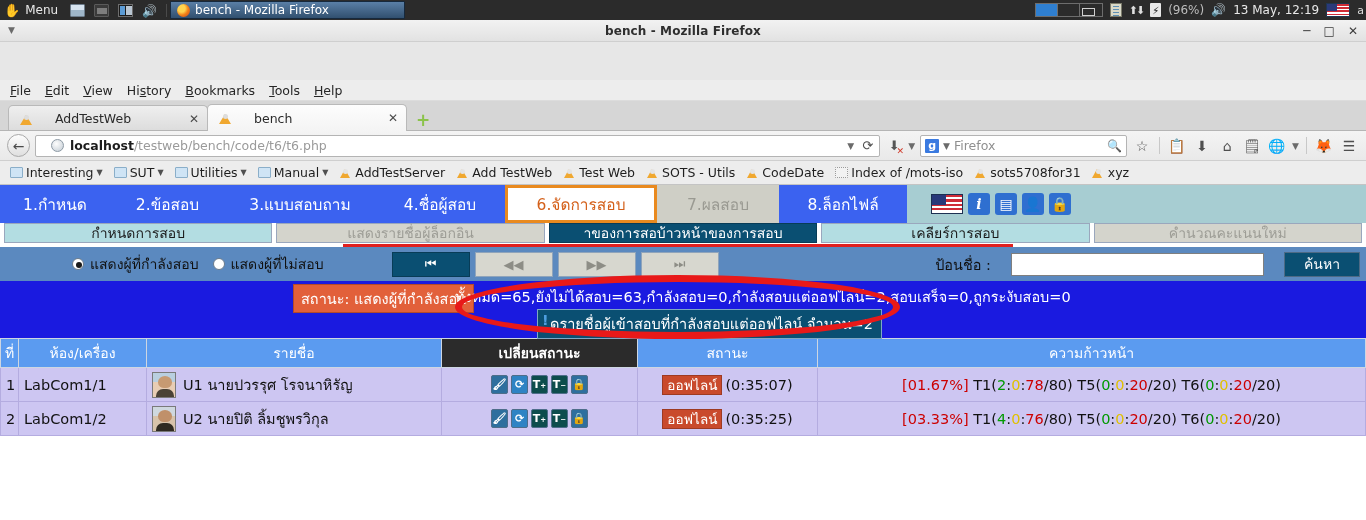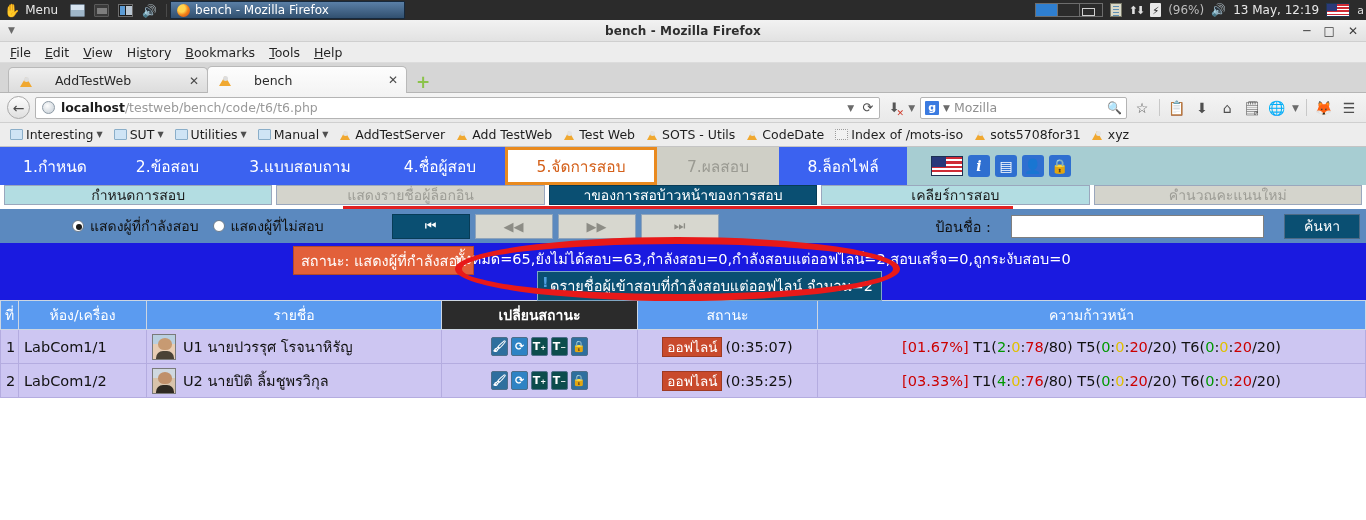--- a/index.html
+++ b/index.html
@@ -58,21 +58,21 @@
   
   .ffwin{ background:#e7e7e7; }
   .fftitle{
     height:22px; background:linear-gradient(#f2f2f2,#e2e2e2); border-bottom:1px solid #cfcfcf;
     display:flex; align-items:center; position:relative; color:#2e2e2e; font-size:12px;
   }
   .fftitle .dd{ position:absolute; left:8px; top:5px; color:#6b6b6b; font-size:9px;}
   .fftitle .t{ flex:1; text-align:center; font-weight:bold; letter-spacing:.1px;}
   .winbtns{ position:absolute; right:4px; display:flex; gap:13px; color:#3c3c3c; font-size:12px; padding-right:4px;}
   .ffmenu{ height:21px; background:#ededed; display:flex; align-items:center; gap:14px;
-    padding:0 10px; font-size:12.5px; color:#262626; border-bottom:1px solid #dcdcdc;}
+    padding:0 10px; font-size:12.5px; color:#262626; border-bottom:1px solid #dcdcdc;margin-top:38px;}
   .ffmenu u{ text-decoration:underline;}
   .fftabs{ height:30px; background:#d6d6d6; display:flex; align-items:flex-end; padding-left:8px; position:relative;}
   .fftabs:after{content:"";position:absolute;left:0;right:0;bottom:0;height:1px;background:#b5b5b5;}
   .fftab{
     height:26px; display:flex; align-items:center; gap:22px; padding:0 8px 0 10px;
     font-size:12.5px; color:#2b2b2b; min-width:200px;
     border:1px solid #b9b9b9; border-bottom:none; border-radius:5px 5px 0 0;
     background:linear-gradient(#efefef,#dcdcdc); margin-right:-1px; position:relative;
   }
   .fftab.active{ background:linear-gradient(#fdfdfd,#f4f4f4); z-index:3; height:27px;}
@@ -85,21 +85,21 @@
     color:#8bc34a;font-size:17px;font-weight:bold;margin-left:6px;}
   .ffnav{ height:30px; background:linear-gradient(#f4f4f4,#e9e9e9); display:flex; align-items:center; gap:5px; padding:0 7px;
     border-bottom:1px solid #cfcfcf;}
   .navback{
     width:23px;height:23px;border-radius:50%;border:1px solid #a9a9a9;
     background:linear-gradient(#fdfdfd,#dfdfdf); display:flex;align-items:center;justify-content:center;
     color:#4a4a4a; font-size:14px;
   }
   .urlbar{
     flex:1; height:22px; background:#fff; border:1px solid #b4b4b4; border-radius:2px;
-    display:flex; align-items:center; gap:6px; padding:0 4px 0 6px; font-size:12.5px;
+    display:flex; align-items:center; gap:6px; padding:0 4px 0 15px; font-size:12.5px;
   }
   .globe{ width:13px;height:13px;border-radius:50%;border:1px solid #8d9aa5;
     background:radial-gradient(circle at 40% 35%,#fdfdfd,#c3ccd4); flex:none;}
   .urltxt{ flex:1; color:#9a9a9a; white-space:nowrap; overflow:hidden;}
   .urltxt b{ color:#1c1c1c; font-weight:bold;}
   .urlcaret{ color:#6b6b6b; font-size:9px;}
   .reload{ color:#4f4f4f; font-size:13px; padding:0 2px;}
   .dlbtn{ position:relative; width:18px; height:20px; display:flex;align-items:center;justify-content:center;
     color:#555; font-size:13px;}
   .dlbtn .xr{ position:absolute; right:-1px; bottom:0px; color:#d03a2a; font-size:9px; font-weight:bold;}
@@ -301,21 +301,21 @@
       <span class="globe"></span>
       <span class="urltxt"><b>localhost</b><span>/testweb/bench/code/t6/t6.php</span></span>
       <span class="urlcaret">▼</span>
       <span class="reload">⟳</span>
     </div>
     <div class="dlbtn">⬇<span class="xr">✕</span></div>
     <span class="urlcaret">▼</span>
     <div class="srchbar">
       <span class="gicon">g</span>
       <span class="urlcaret">▼</span>
-      <span>Mozilla</span>
+      <span>Firefox</span>
       <span class="mag">🔍</span>
     </div>
     <div class="navico">☆</div>
     <span class="navsep"></span>
     <div class="navico">📋</div>
     <div class="navico">⬇</div>
     <div class="navico">⌂</div>
     <div class="navico">🗒</div>
     <div class="navico">🌐</div>
     <span class="urlcaret">▼</span>
@@ -380,21 +380,21 @@
   </div>
 </div>
 
 <div class="page">
 
   <div class="navrow">
     <div class="navtab w1">1.กำหนด</div>
     <div class="navtab w2">2.ข้อสอบ</div>
     <div class="navtab w3">3.แบบสอบถาม</div>
     <div class="navtab w4">4.ชื่อผู้สอบ</div>
-    <div class="navtab sel">5.จัดการสอบ</div>
+    <div class="navtab sel">6.จัดการสอบ</div>
     <div class="navtab dis">7.ผลสอบ</div>
     <div class="navtab w8">8.ล็อกไฟล์</div>
     <div class="navright">
       <span class="flagsm"></span>
       <span class="sqico i">i</span>
       <span class="sqico">▤</span>
       <span class="sqico">👤</span>
       <span class="sqico">🔒</span>
     </div>
   </div>

